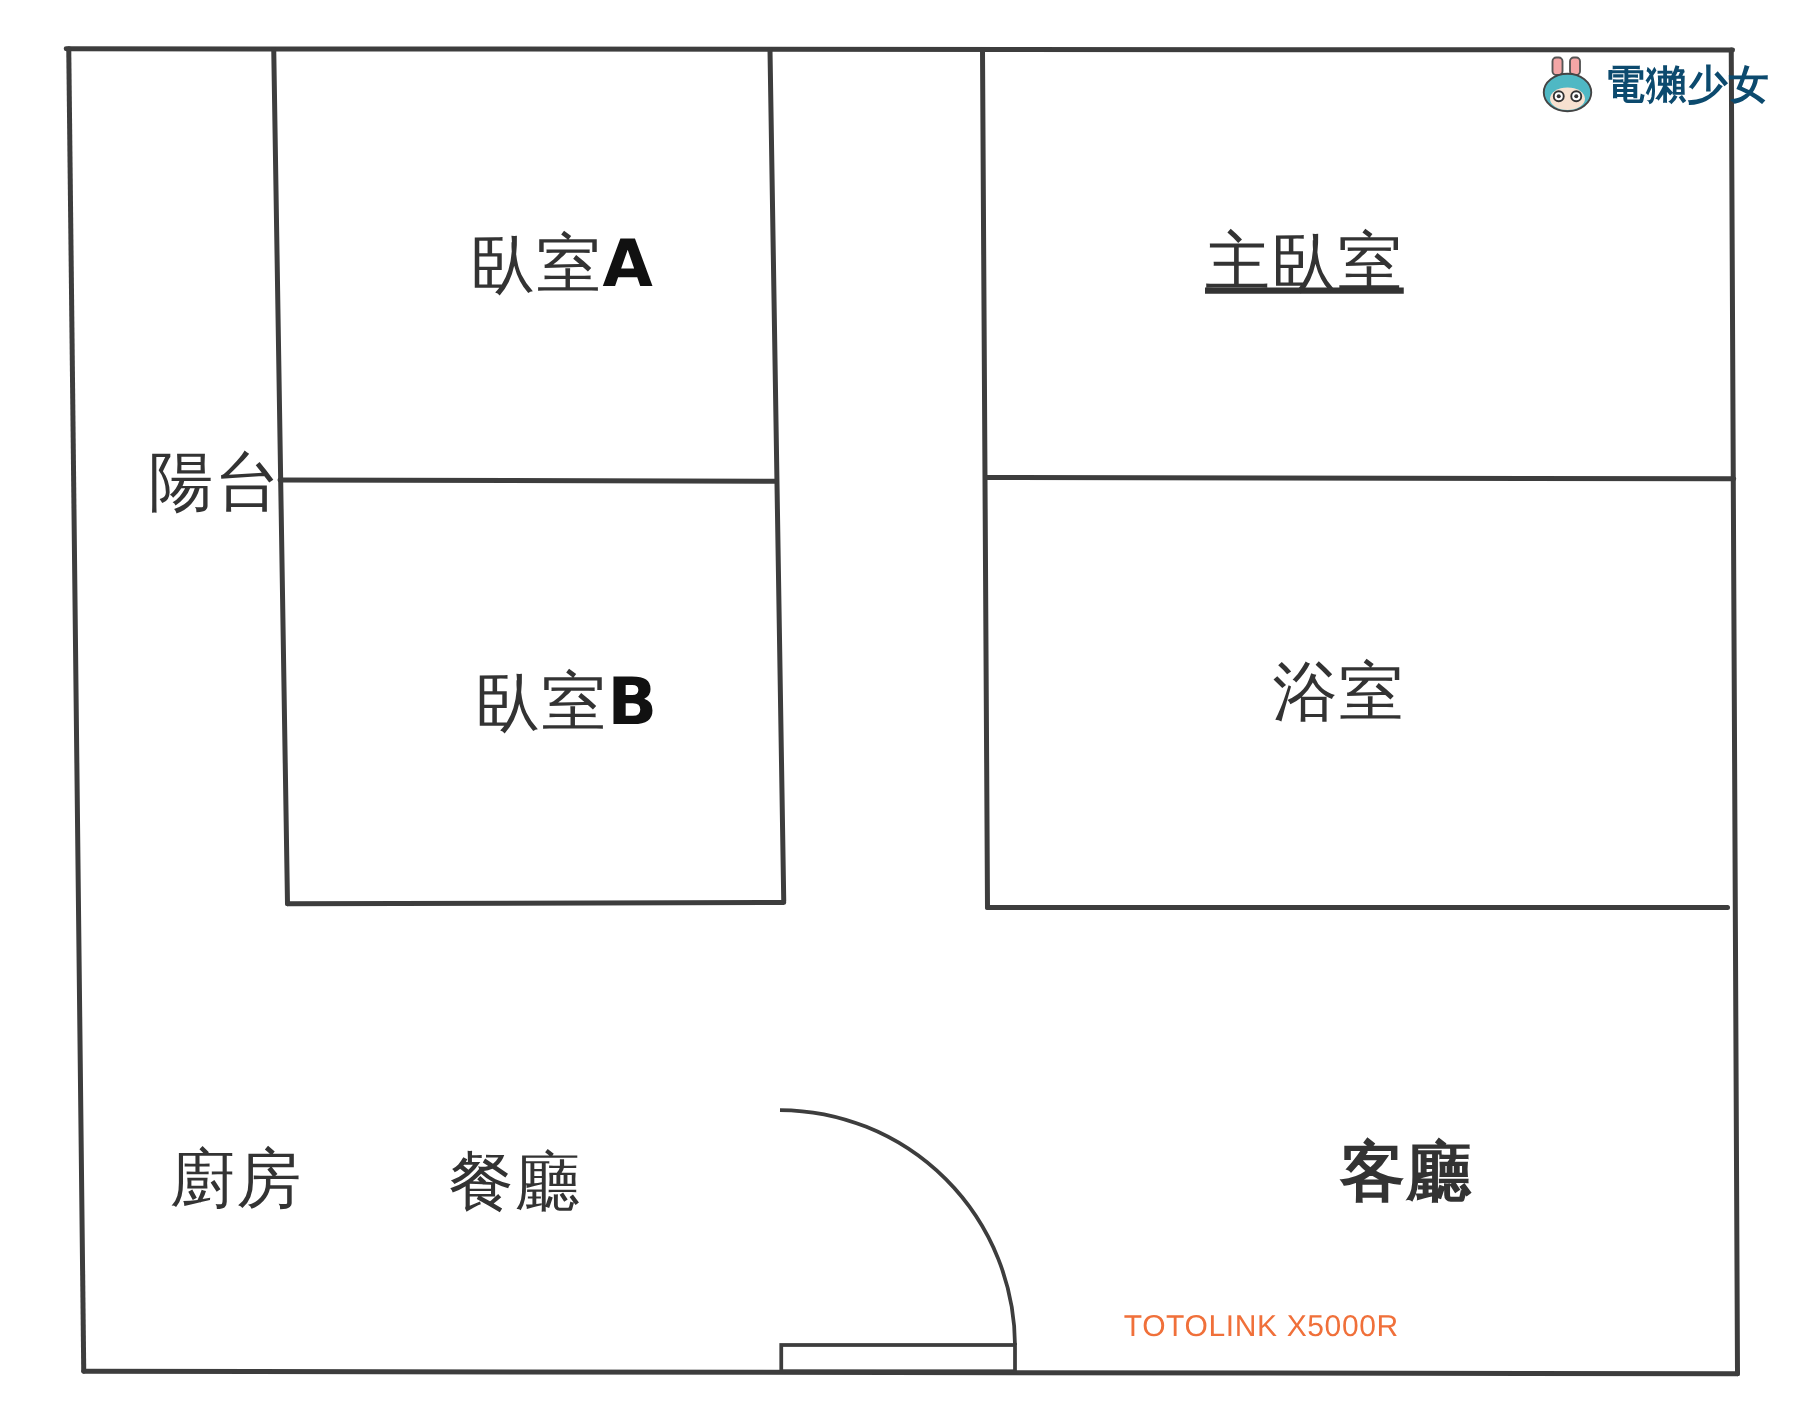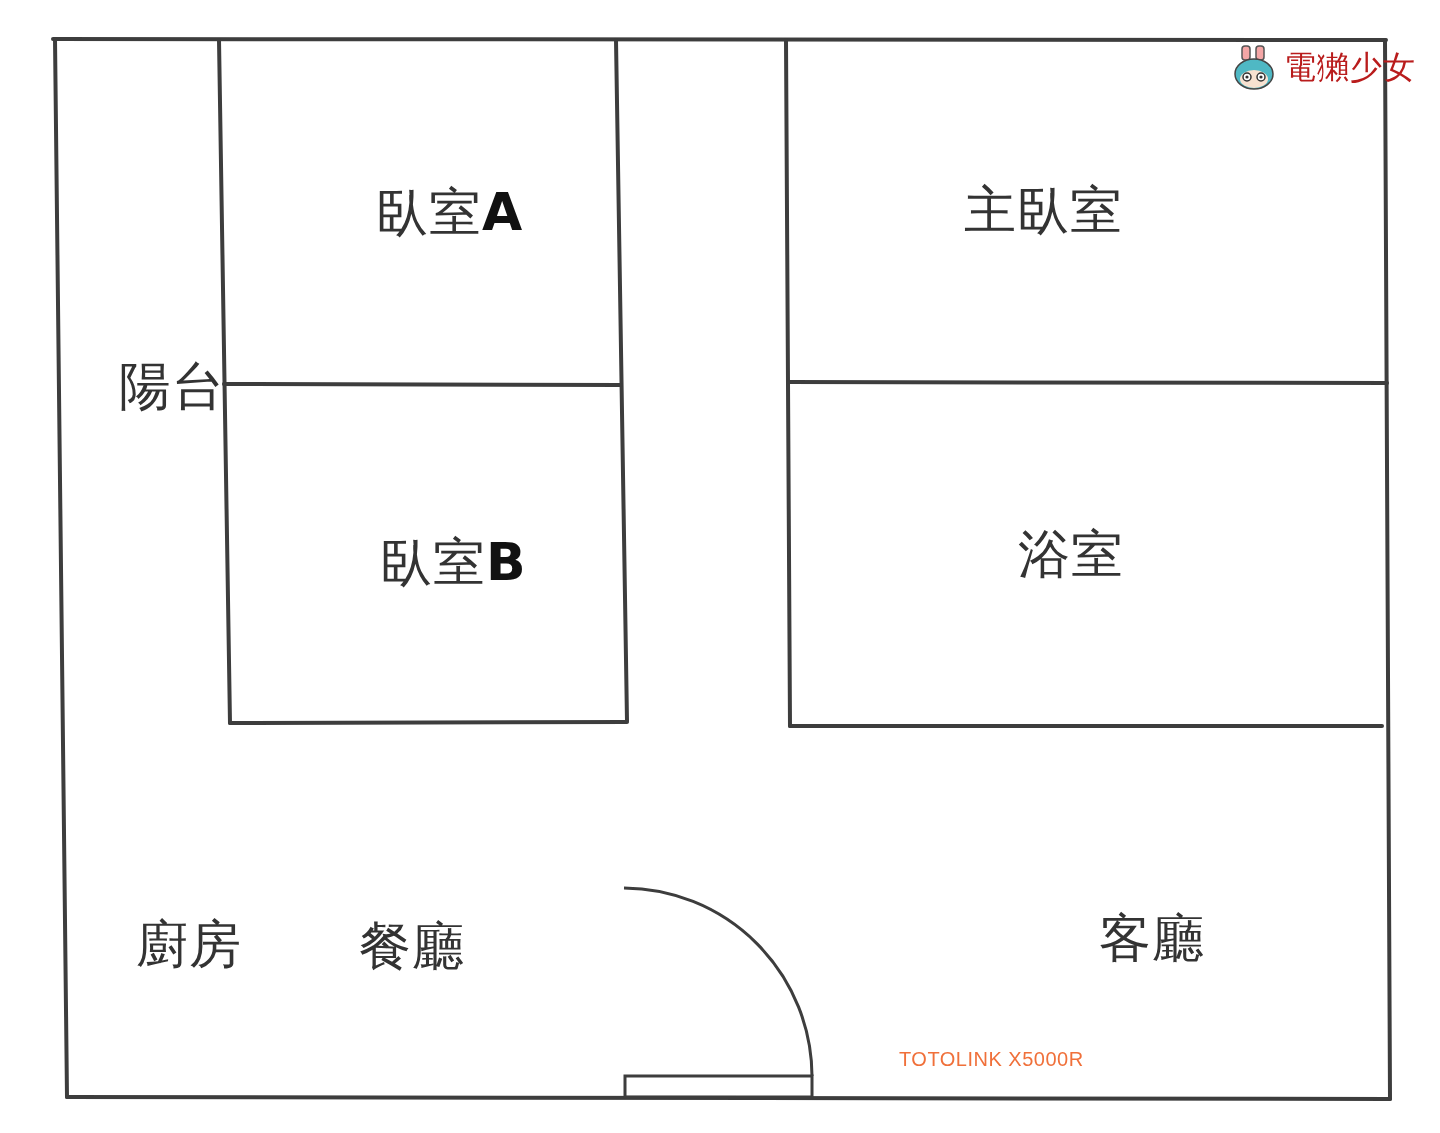--- a/index.html
+++ b/index.html
@@ -4,24 +4,24 @@
 <style>
   html, body { margin: 0; padding: 0; background: #ffffff; }
   body { width: 1440px; height: 1133px; position: relative; overflow: hidden;
          font-family: "DejaVu Sans", sans-serif; }
   #plan { position: absolute; left: 0; top: 0; }
   .wall { stroke: #3d3d3d; stroke-width: 4; stroke-linecap: round; fill: none; }
   .door-arc { stroke: #3d3d3d; stroke-width: 3; fill: none; }
   .room-label { position: absolute; color: #333333; font-size: 52px; letter-spacing: 1px;
                 white-space: nowrap; line-height: 1; }
   .room-label b { font-weight: bold; color: #111; }
-  .router-label { position: absolute; color: #f0703a; font-size: 20px;
+  .router-label { position: absolute; color: #f0703a; font-size: 24px;
                   font-family: "Liberation Sans", sans-serif; white-space: nowrap; letter-spacing: 0.5px; }
   .brand { position: absolute; left: 1232px; top: 44px; display: flex; align-items: center; gap: 8px; }
-  .brand-text { font-size: 32px; color: #b91c1c; font-weight: normal; letter-spacing: 1px; }
+  .brand-text { font-size: 32px; color: #0c4a6e; font-weight: bold; letter-spacing: 1px; }
 </style>
 </head>
 <body>
 
 <svg id="plan" width="1440" height="1133" viewBox="0 0 1440 1133">
 
   <line class="wall" x1="53" y1="39" x2="1386" y2="40"></line>
   <line class="wall" x1="55" y1="39" x2="67" y2="1097"></line>
   <line class="wall" x1="67" y1="1097" x2="1390" y2="1099"></line>
   <line class="wall" x1="1385" y1="40" x2="1390" y2="1099"></line>
@@ -54,37 +54,37 @@
 </div>
 
 <div class="room-label" style="left:376px; top:186px;">
   <span>臥室</span><b>A</b>
 </div>
 
 <div class="room-label" style="left:380px; top:536px;">
   <span>臥室</span><b>B</b>
 </div>
 
-<div class="room-label" style="left:964px; top:184px;">
+<div class="room-label" style="left:964px; top:184px;text-decoration:underline;">
   <span>主臥室</span>
 </div>
 
 <div class="room-label" style="left:1018px; top:528px;">
   <span>浴室</span>
 </div>
 
 <div class="room-label" style="left:83px; top:360px;margin-left:36px;">
   <span>陽台</span>
 </div>
 
 <div class="room-label" style="left:136px; top:918px;">
   <span>廚房</span>
 </div>
 
 <div class="room-label" style="left:332px; top:920px;margin-left:27px;">
   <span>餐廳</span>
 </div>
 
-<div class="room-label" style="left:1099px; top:912px;">
+<div class="room-label" style="left:1072px; top:912px;font-weight:bold;">
   <span>客廳</span>
 </div>
 
 <div class="router-label" style="left:899px; top:1048px;">TOTOLINK X5000R</div>
 
 </body></html>

